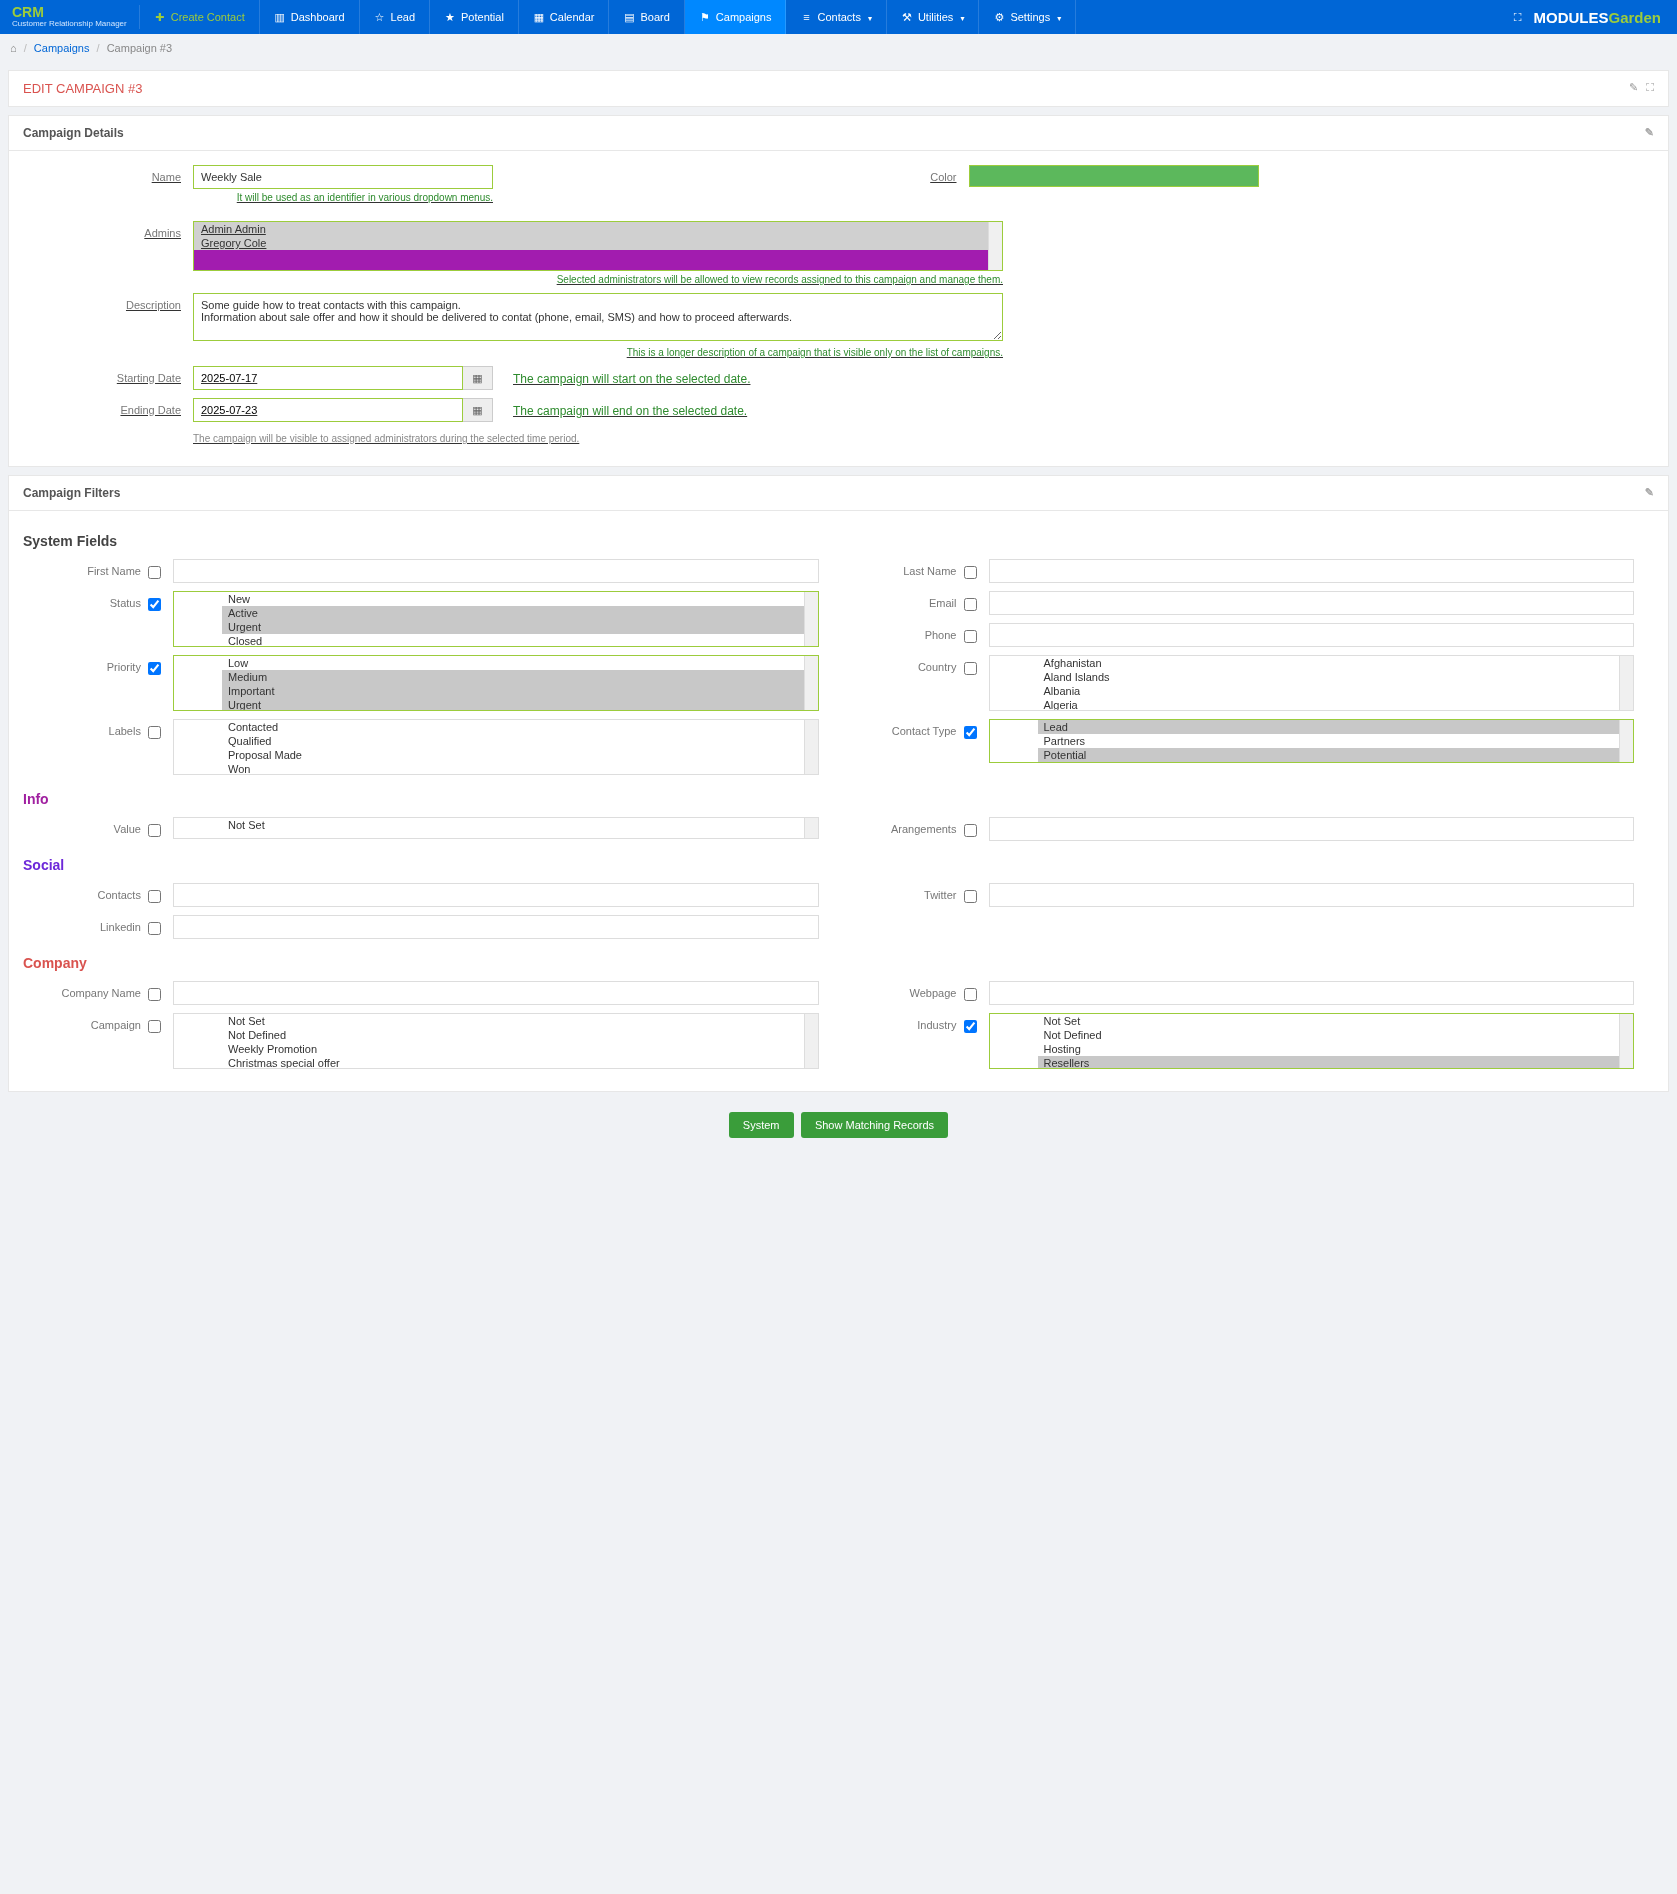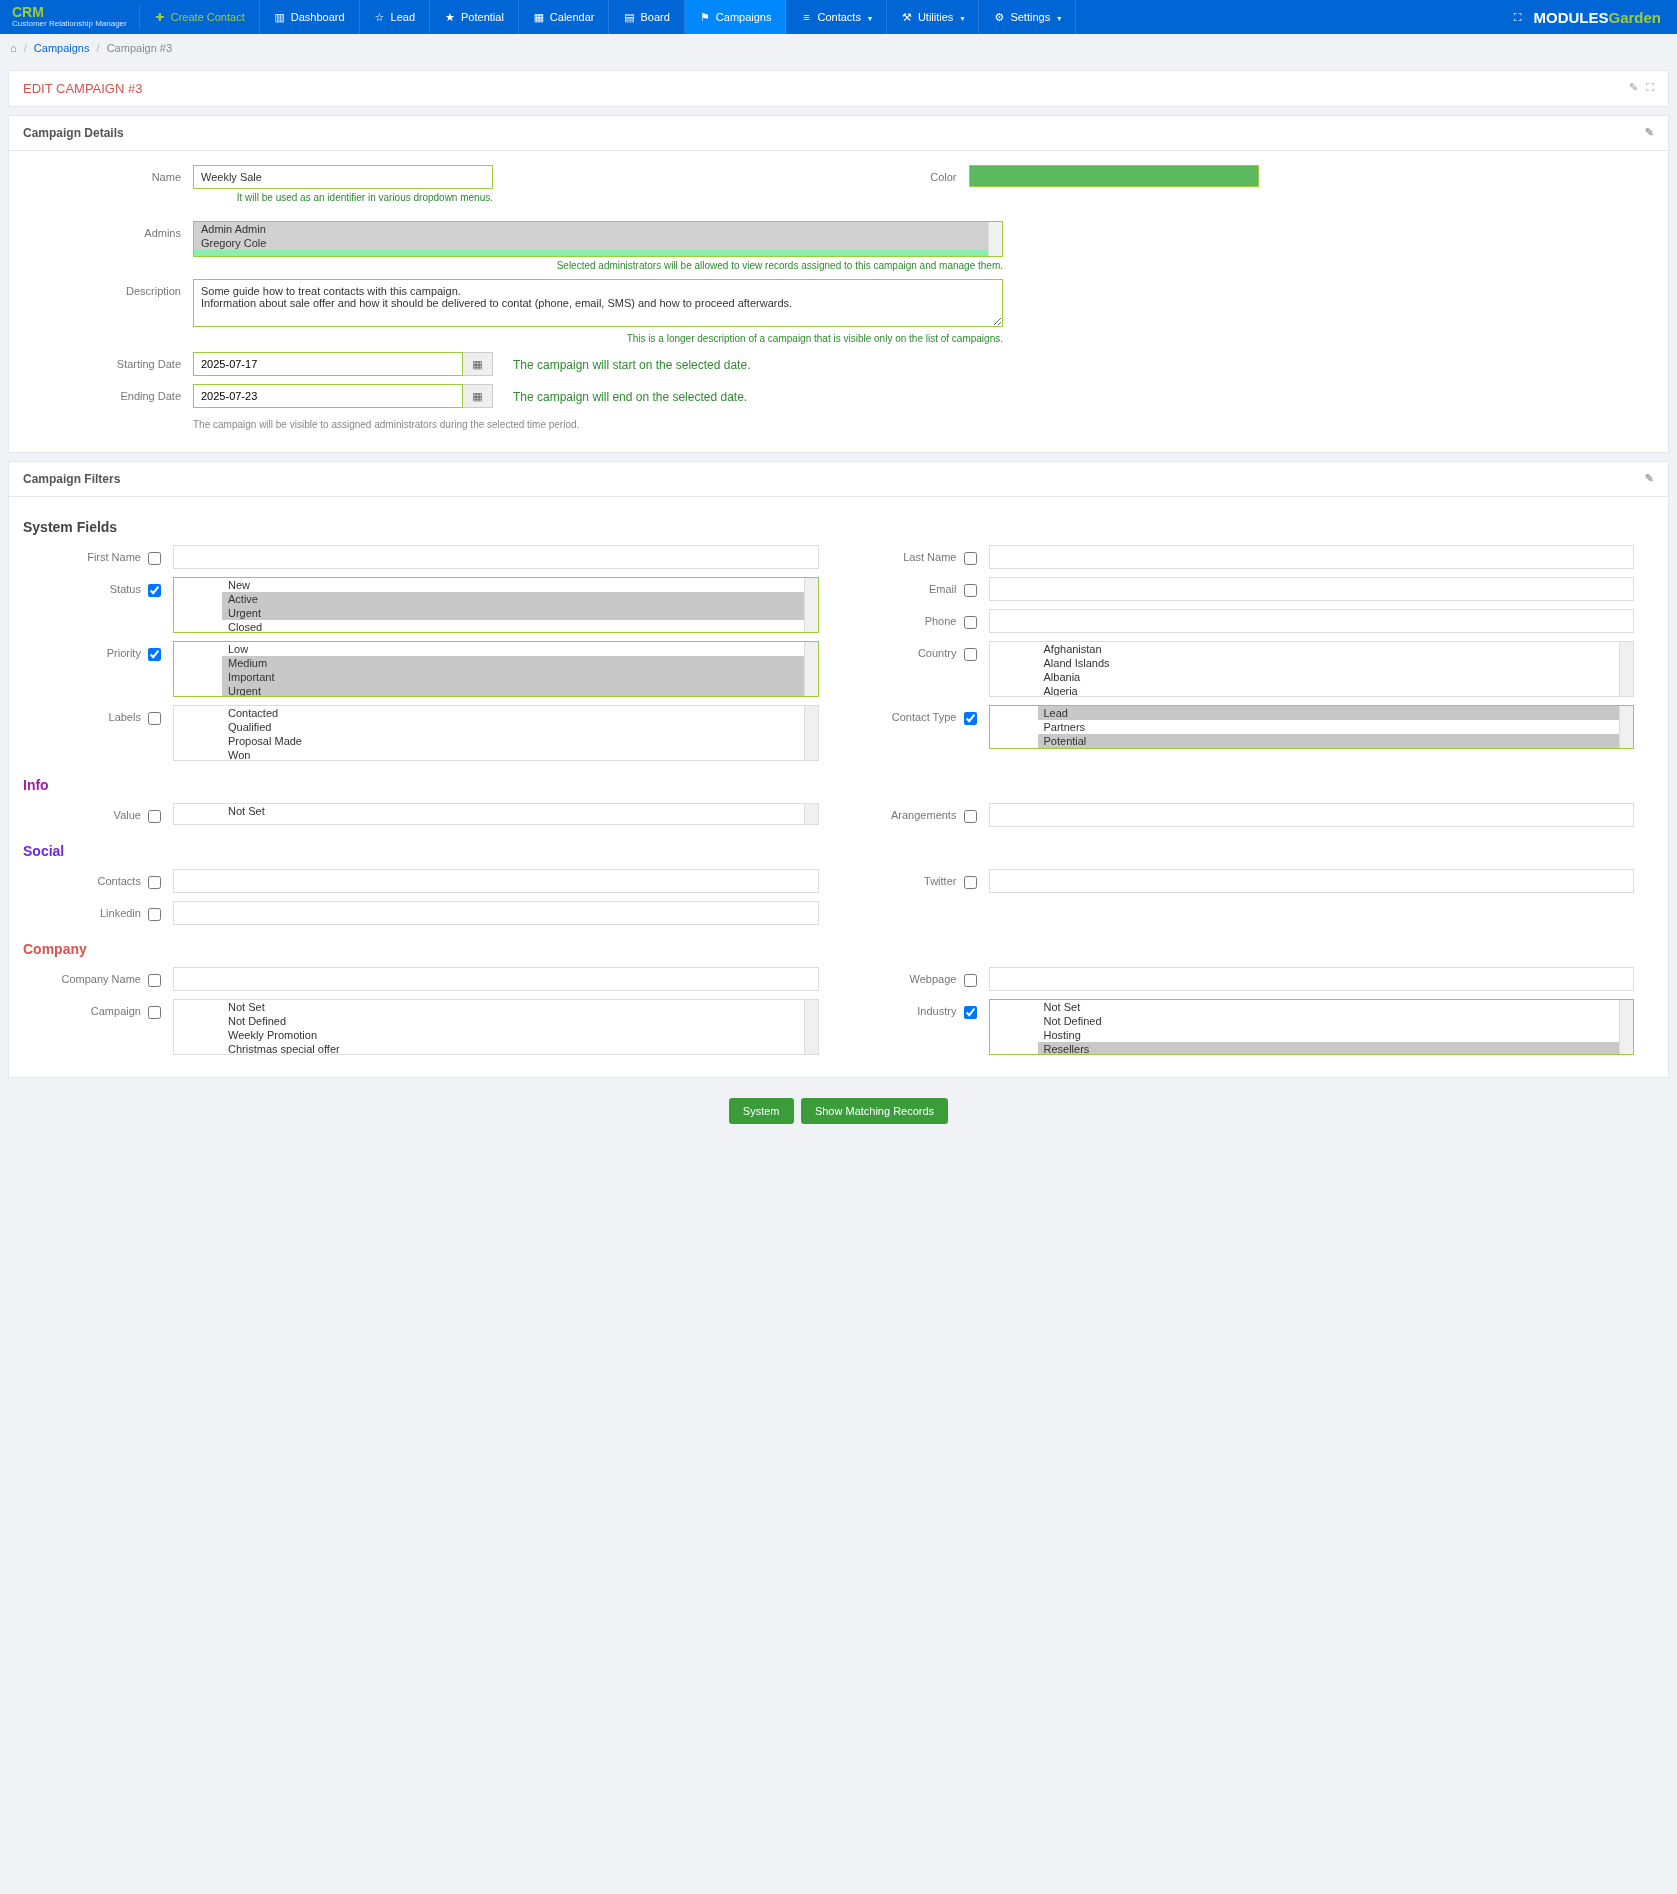--- a/index.html
+++ b/index.html
@@ -31,30 +31,30 @@
 .panel-title { padding: 10px 14px; font-size: 13px; color: #d9534f; font-weight: 500; display: flex; justify-content: space-between; }
 .panel-title .icons { color: #999; font-size: 11px; display: flex; gap: 8px; }
 .panel-head { padding: 10px 14px; border-bottom: 1px solid #e7e7e7; font-size: 12px; font-weight: 600; color: #555; display: flex; justify-content: space-between; }
 .panel-head .edit { color: #aaa; font-size: 11px; cursor: pointer; }
 .panel-body { padding: 14px; }
 
 
 .row { display: flex; flex-wrap: wrap; margin-bottom: 10px; }
 .col { display: flex; flex-direction: column; }
 .col-half { width: 50%; }
-.fgroup { display: flex; align-items: flex-start; margin-bottom: 8px; }
+.fgroup { display: flex; align-items: flex-start; margin-bottom: 8px; text-decoration: underline; }
 .flabel { width: 170px; text-align: right; padding-right: 12px; color: #777; font-size: 11px; padding-top: 6px; }
 .flabel .chk { margin-left: 4px; vertical-align: middle; }
 .fcontrol { flex: 1; max-width: 810px; }
 .fcontrol input[type=text], .fcontrol textarea { width: 100%; border: 1px solid #9ccc3c; background: #fff; padding: 5px 7px; font-size: 11px; color: #333; font-family: inherit; }
 .fcontrol textarea { resize: vertical; }
 .help { color: #2e8b2e; font-size: 10px; margin-top: 3px; text-align: right; }
 .help-side { color: #2e8b2e; font-size: 12px; padding-left: 20px; padding-top: 6px; white-space: nowrap; }
 .colorbar { height: 22px; background: #5cb85c; border: 1px solid #9ccc3c; }
-.adminbox { border: 1px solid #9ccc3c; background: #86efac; height: 36px; overflow: hidden; display: flex; }
+.adminbox { border: 1px solid #9ccc3c; background: #a21caf; height: 50px; overflow: hidden; display: flex; }
 .adminbox-list { flex: 1; }
 .adminbox .opt { padding: 1px 7px; font-size: 11px; background: #d0d0d0; }
 .scroll-stub { width: 14px; background: #f0f0f0; border-left: 1px solid #ddd; }
 
 .date-wrap { display: flex; max-width: 300px; }
 .date-wrap input { flex: 1; border: 1px solid #9ccc3c; padding: 5px 7px; font-size: 11px; }
 .date-wrap .cal { width: 30px; background: #eee; border: 1px solid #ccc; border-left: 0; display: flex; align-items: center; justify-content: center; color: #666; font-size: 11px; cursor: pointer; }
 
 
 .section-title { font-size: 14px; font-weight: 600; color: #444; margin: 8px 0 10px 0; }

